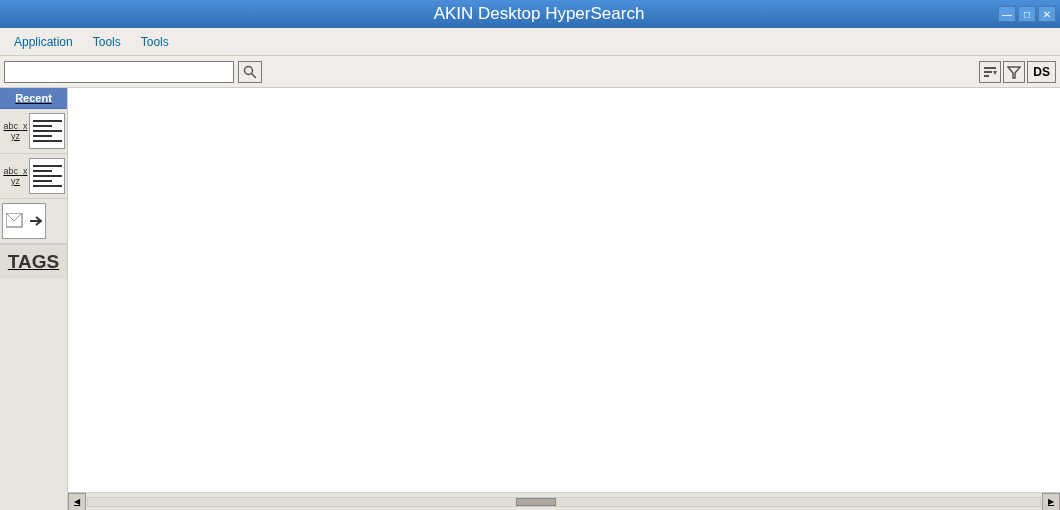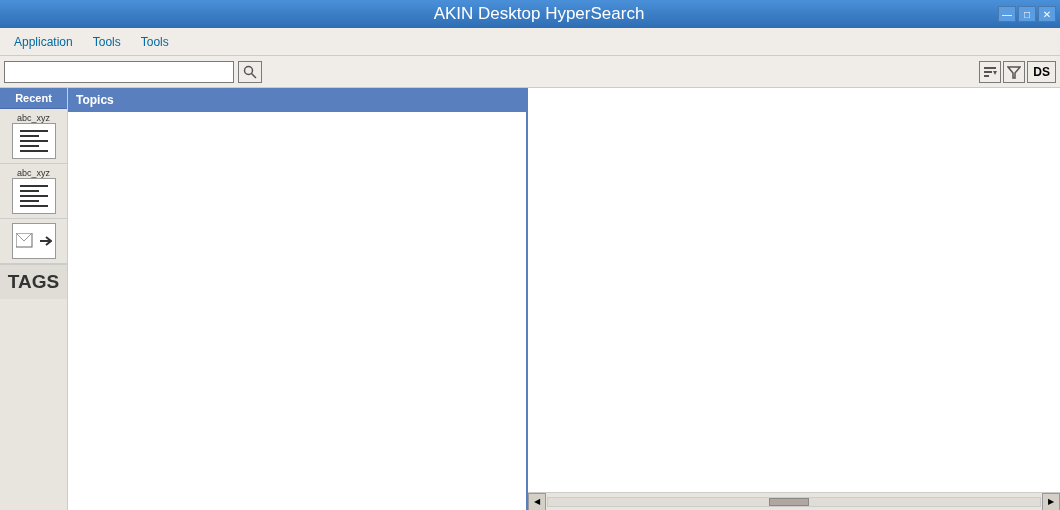--- a/index.html
+++ b/index.html
@@ -117,20 +117,21 @@
       font-weight: bold;
       font-size: 12px;
       padding: 0 5px;
     }
 
     
     .main-container {
       display: flex;
       height: calc(510px - 28px - 28px - 32px);
       background: #ef4444;
+      text-decoration: underline;
     }
 
     
     .sidebar {
       width: 68px;
       background: #e8e4de;
       border-right: 1px solid #ccc;
       display: flex;
       flex-direction: column;
       overflow: hidden;
@@ -139,21 +140,21 @@
       background: #5a7fbf;
       color: white;
       text-align: center;
       padding: 4px 2px;
       font-size: 11px;
       font-weight: bold;
       border-bottom: 1px solid #4a6aad;
     }
     .sidebar-item {
       display: flex;
-      flex-direction: column;
+      flex-direction: row;
       align-items: center;
       padding: 4px 2px;
       border-bottom: 1px solid #ccc;
       cursor: pointer;
       font-size: 10px;
       color: #000;
     }
     .sidebar-item-icon {
       width: 44px;
       height: 36px;
@@ -402,26 +403,20 @@
         </div>
       </div>
     </div>
 
     <div class="tags-btn">TAGS</div>
   </div>
 
   <div class="content-area">
     <div class="split-pane">
 
-      <div class="topics-pane">
-        <div class="pane-header">
-          <span>Topics</span>
-        </div>
-        <div class="pane-body"></div>
-      </div>
 
       <div class="items-pane">
         <div class="items-scroll-area">
           <div class="pane-body"></div>
           <div class="horizontal-scrollbar">
             <div class="scroll-btn">◀</div>
             <div class="scroll-track">
               <div class="scroll-thumb"></div>
             </div>
             <div class="scroll-btn">▶</div>

